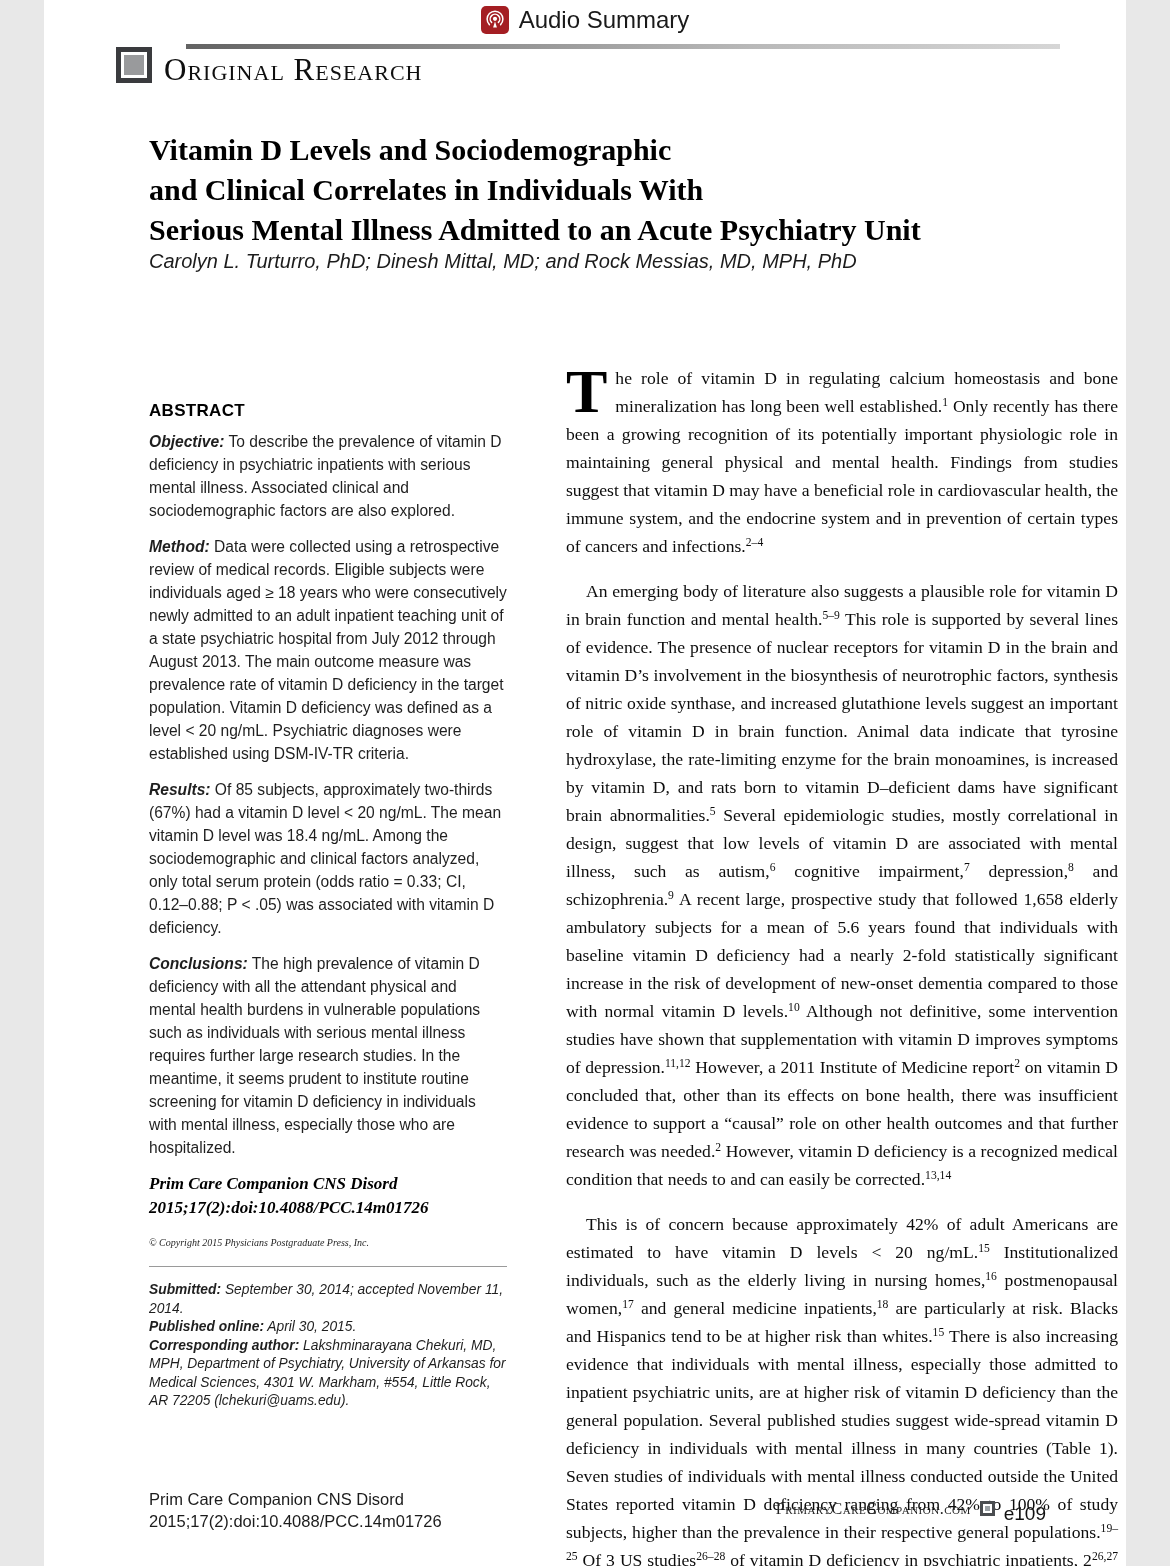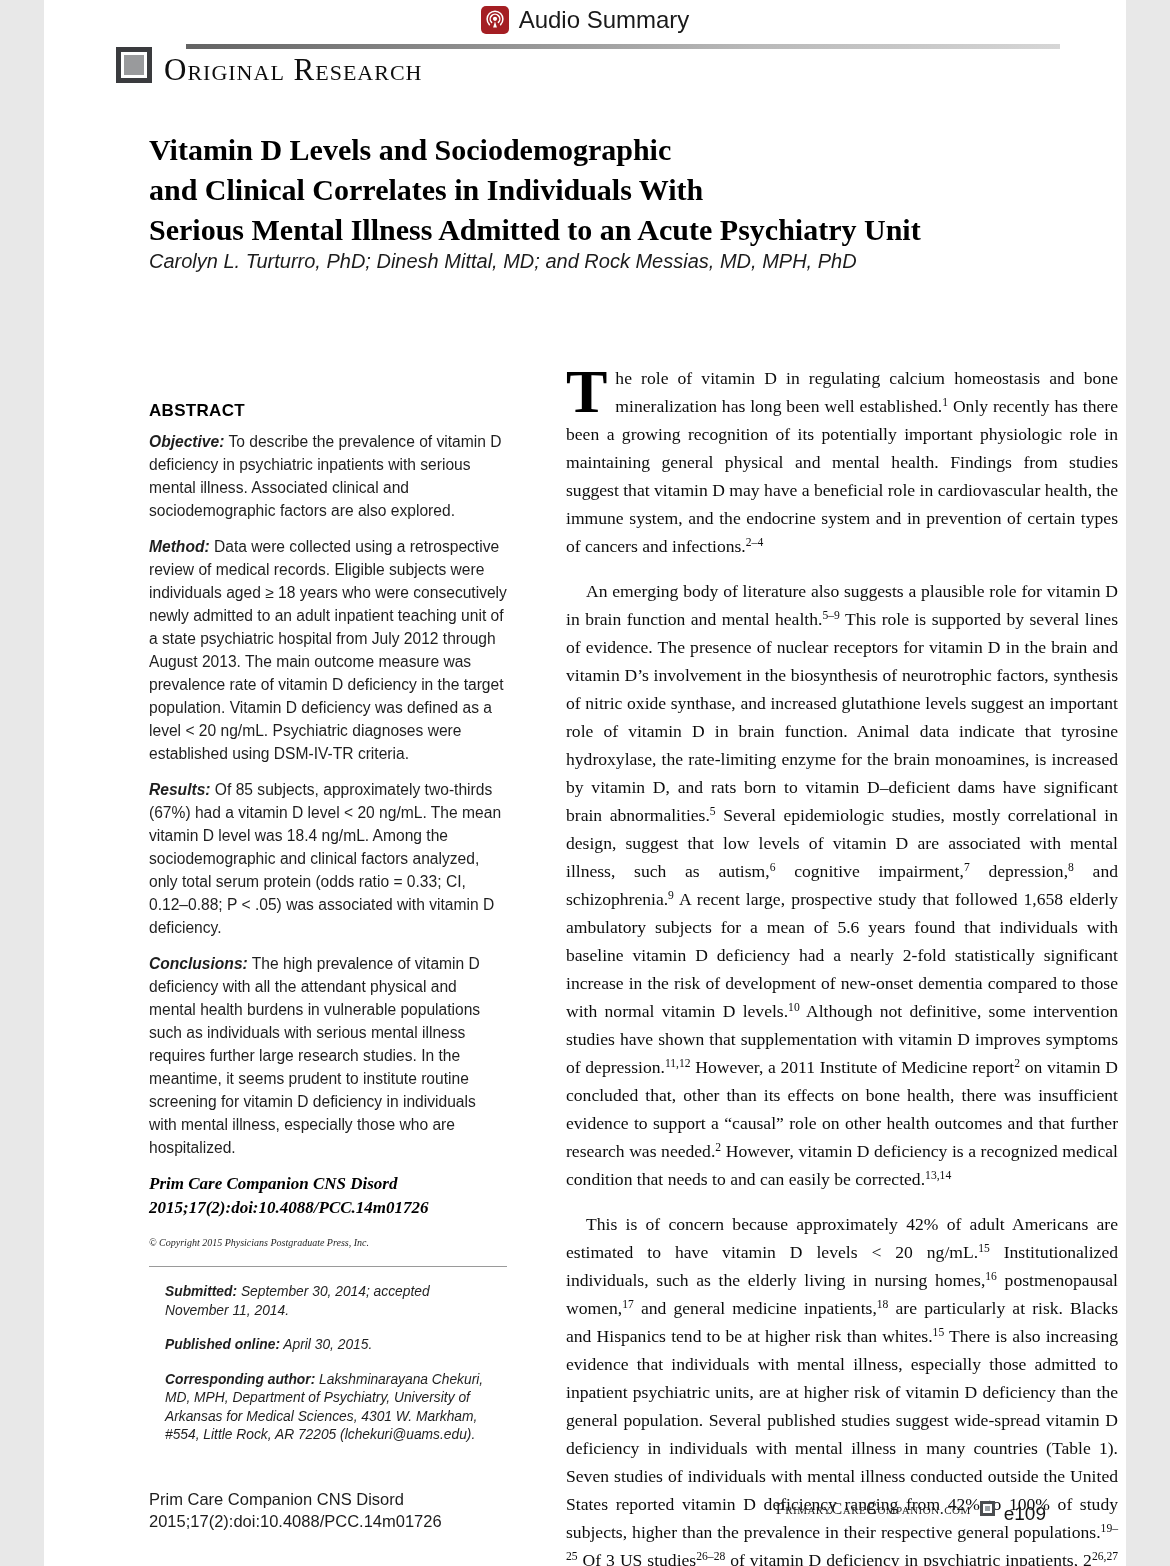--- a/index.html
+++ b/index.html
@@ -69,21 +69,21 @@
     font-family:"Liberation Serif", serif;
     font-style:italic;font-weight:700;
     font-size:17px;line-height:24px;margin:6px 0 2px 0;color:#000;
   }
   .copyright{
     font-family:"Liberation Serif", serif;
     font-style:italic;font-size:10px;line-height:20px;margin:0 0 14px 0;
   }
   .abstract-rule{border:0;border-top:1.5px solid #9a9a9a;margin:0 0 14px 0;}
   .meta{font-style:italic;font-size:13.8px;line-height:18.5px;}
-  .meta p{margin:16px;}
+  .meta p{margin:0;}
   
   .body-col{
     position:absolute;top:347px;left:505px;width:586px;
     text-align:justify;
     font-size:17.6px;line-height:28px;color:#0c0c0c;
   }
   .body-col p{margin:17px;}
   .body-col p.indent{text-indent:20px;}
   .dropcap::first-letter{
     float:left;

